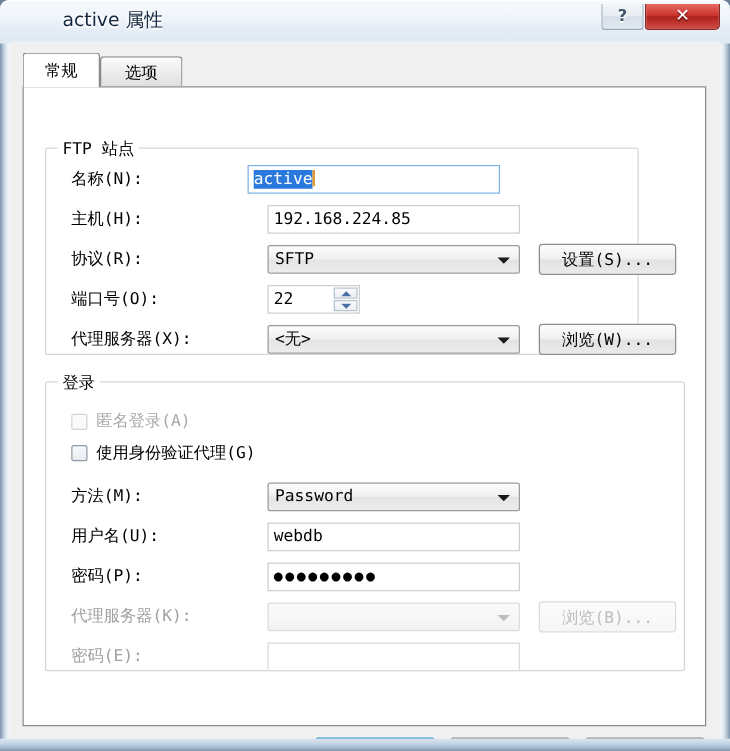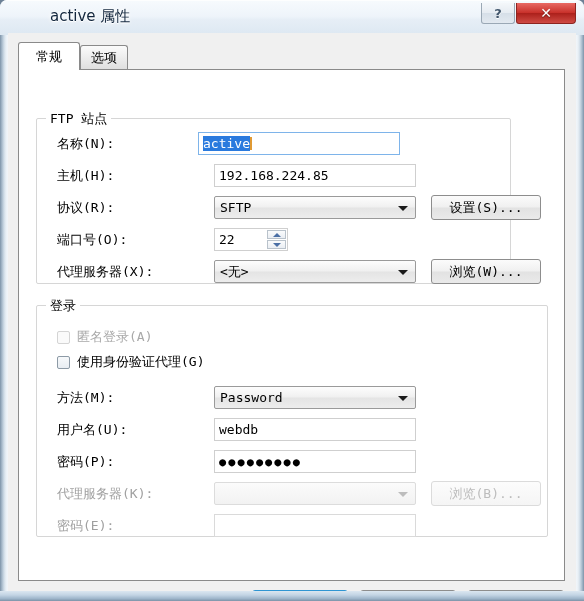--- a/index.html
+++ b/index.html
@@ -74,21 +74,21 @@
     display:flex;align-items:center;justify-content:center;
     font-size:13px;color:#000;
     border:1px solid #8a8a8a;border-bottom:none;
     border-radius:3px 3px 0 0;
   }
   .tab.active{
     left:0;width:62px;top:0;height:28px;
     background:#fff;border-color:#8a8a8a;z-index:3;
   }
   .tab.inactive{
-    left:62px;width:48px;
+    left:62px;width:66px;
     background:linear-gradient(to bottom,#fbfbfb 0%,#ededed 50%,#dfdfdf 100%);
     z-index:1;
   }
   .tabpanel{
     position:absolute;left:10px;top:36px;width:547px;height:512px;
     box-sizing:border-box;
     background:#fff;border:1px solid #8a8a8a;
   }
 
   

